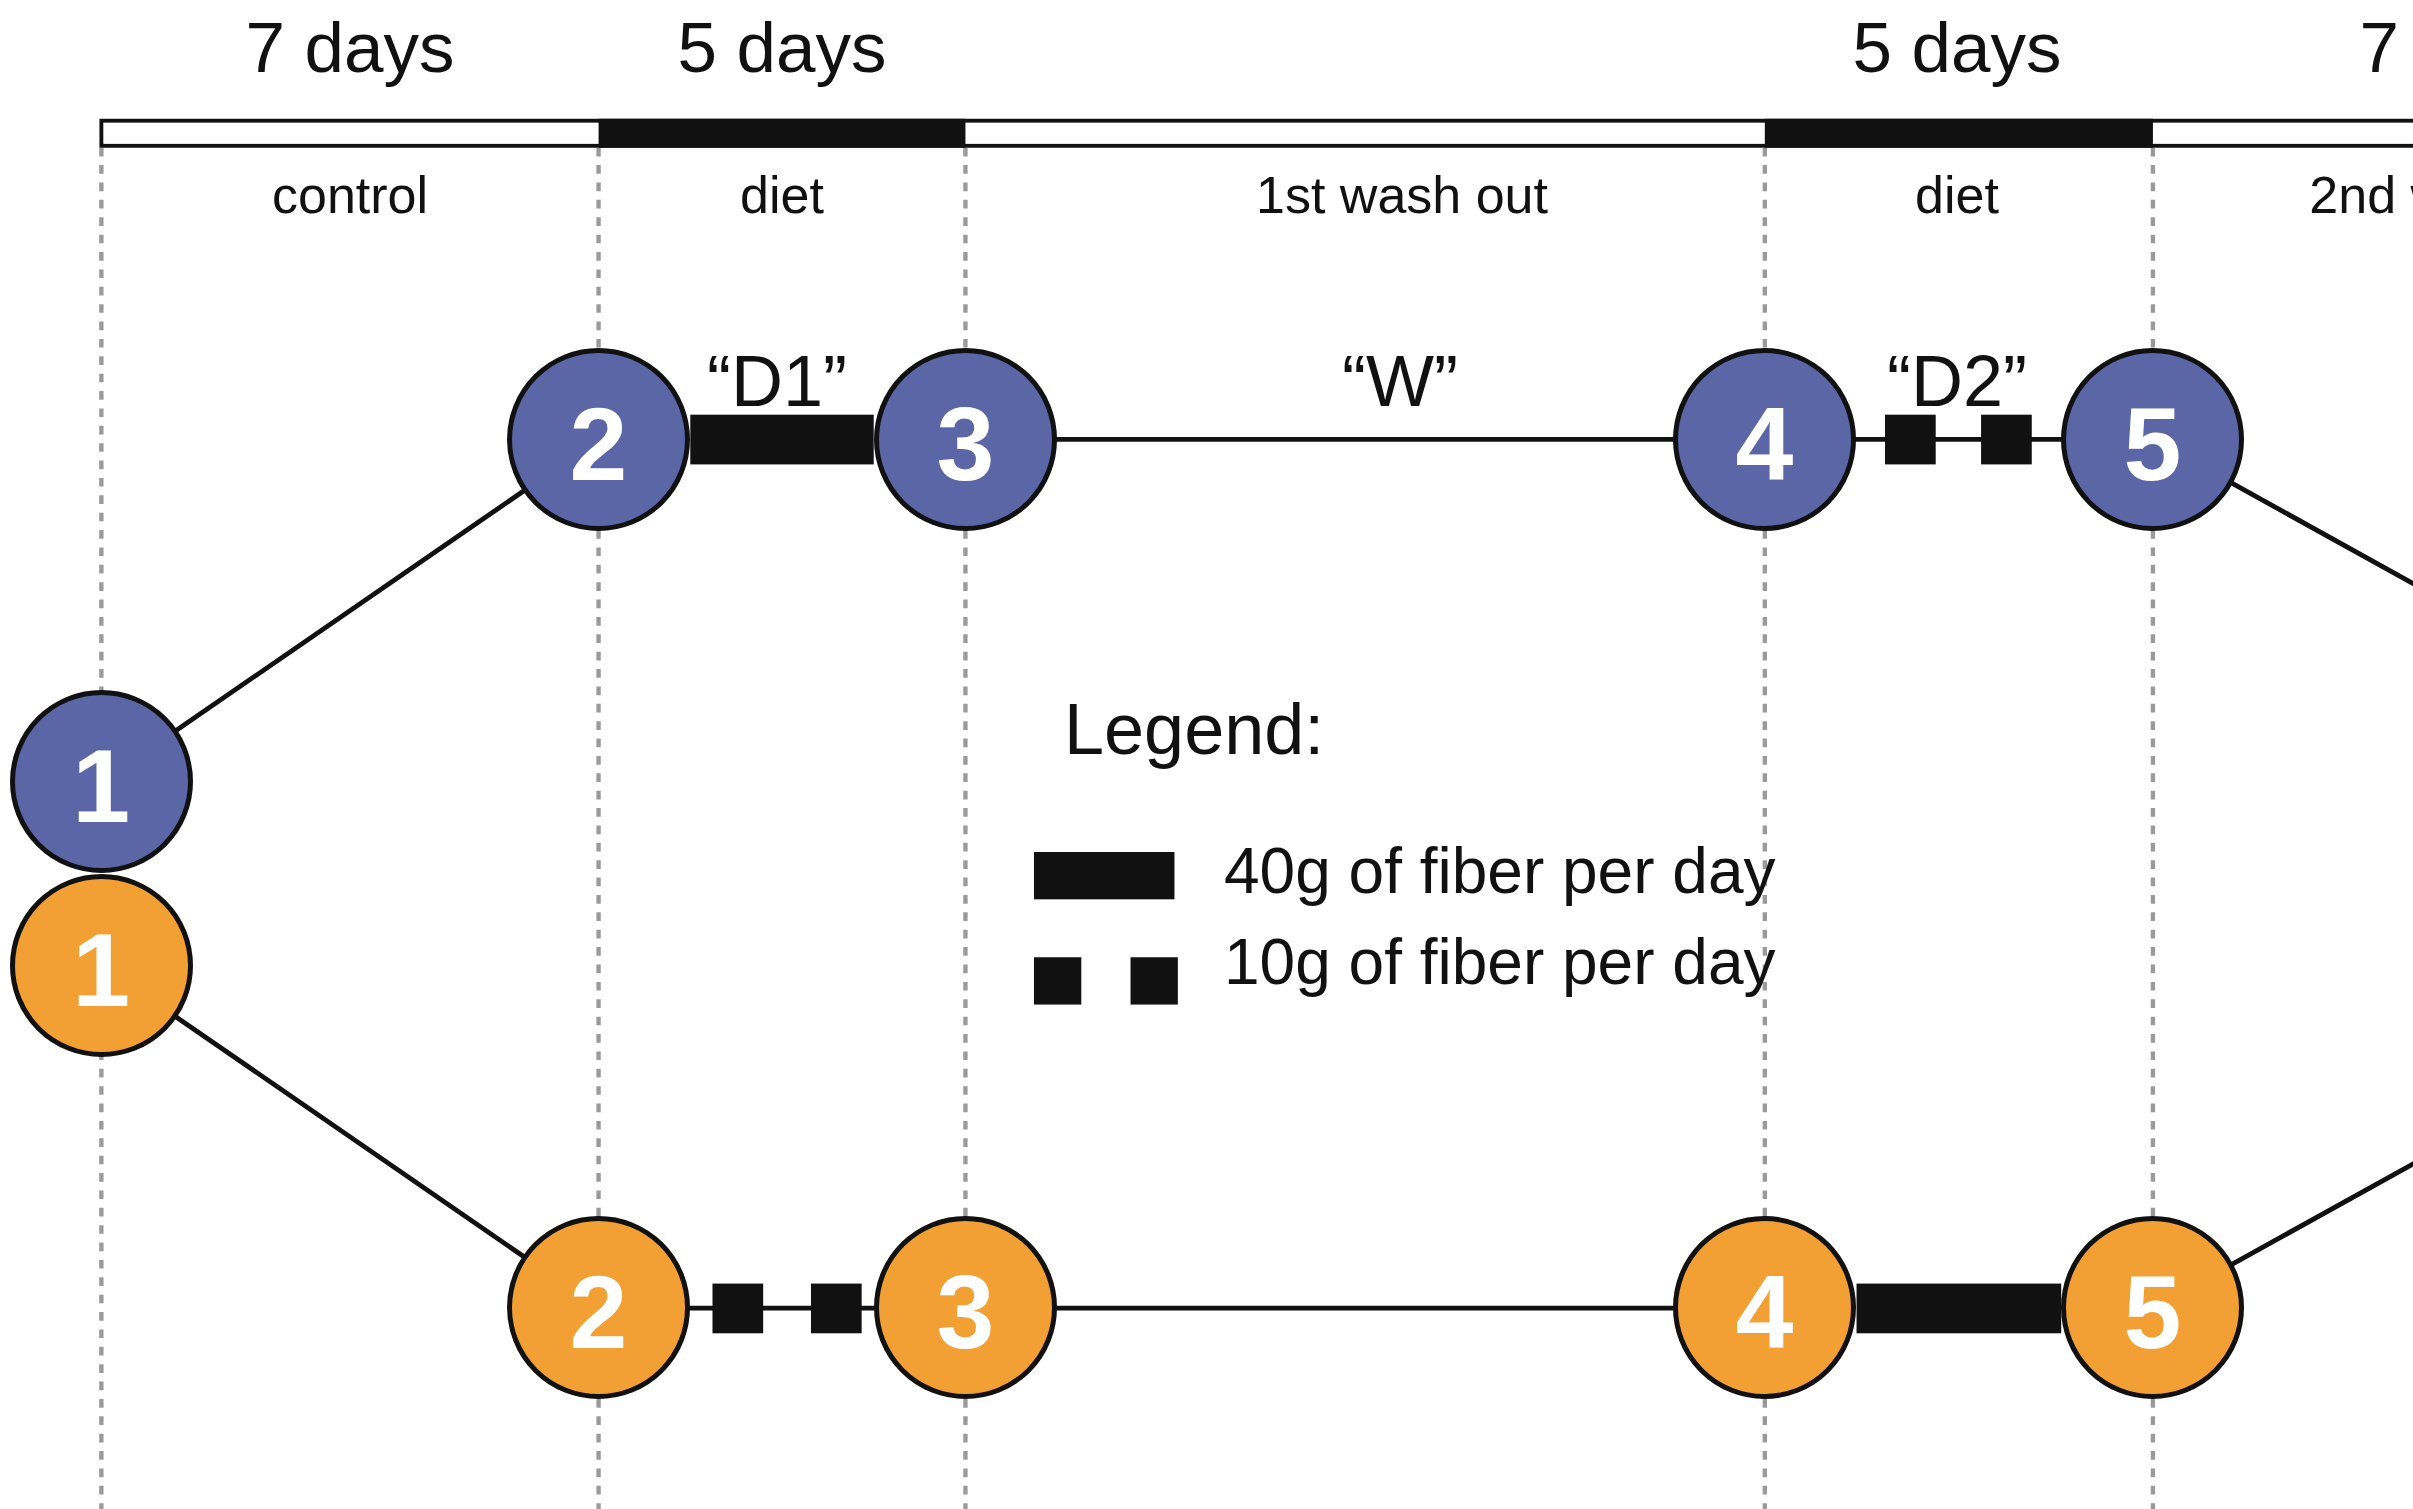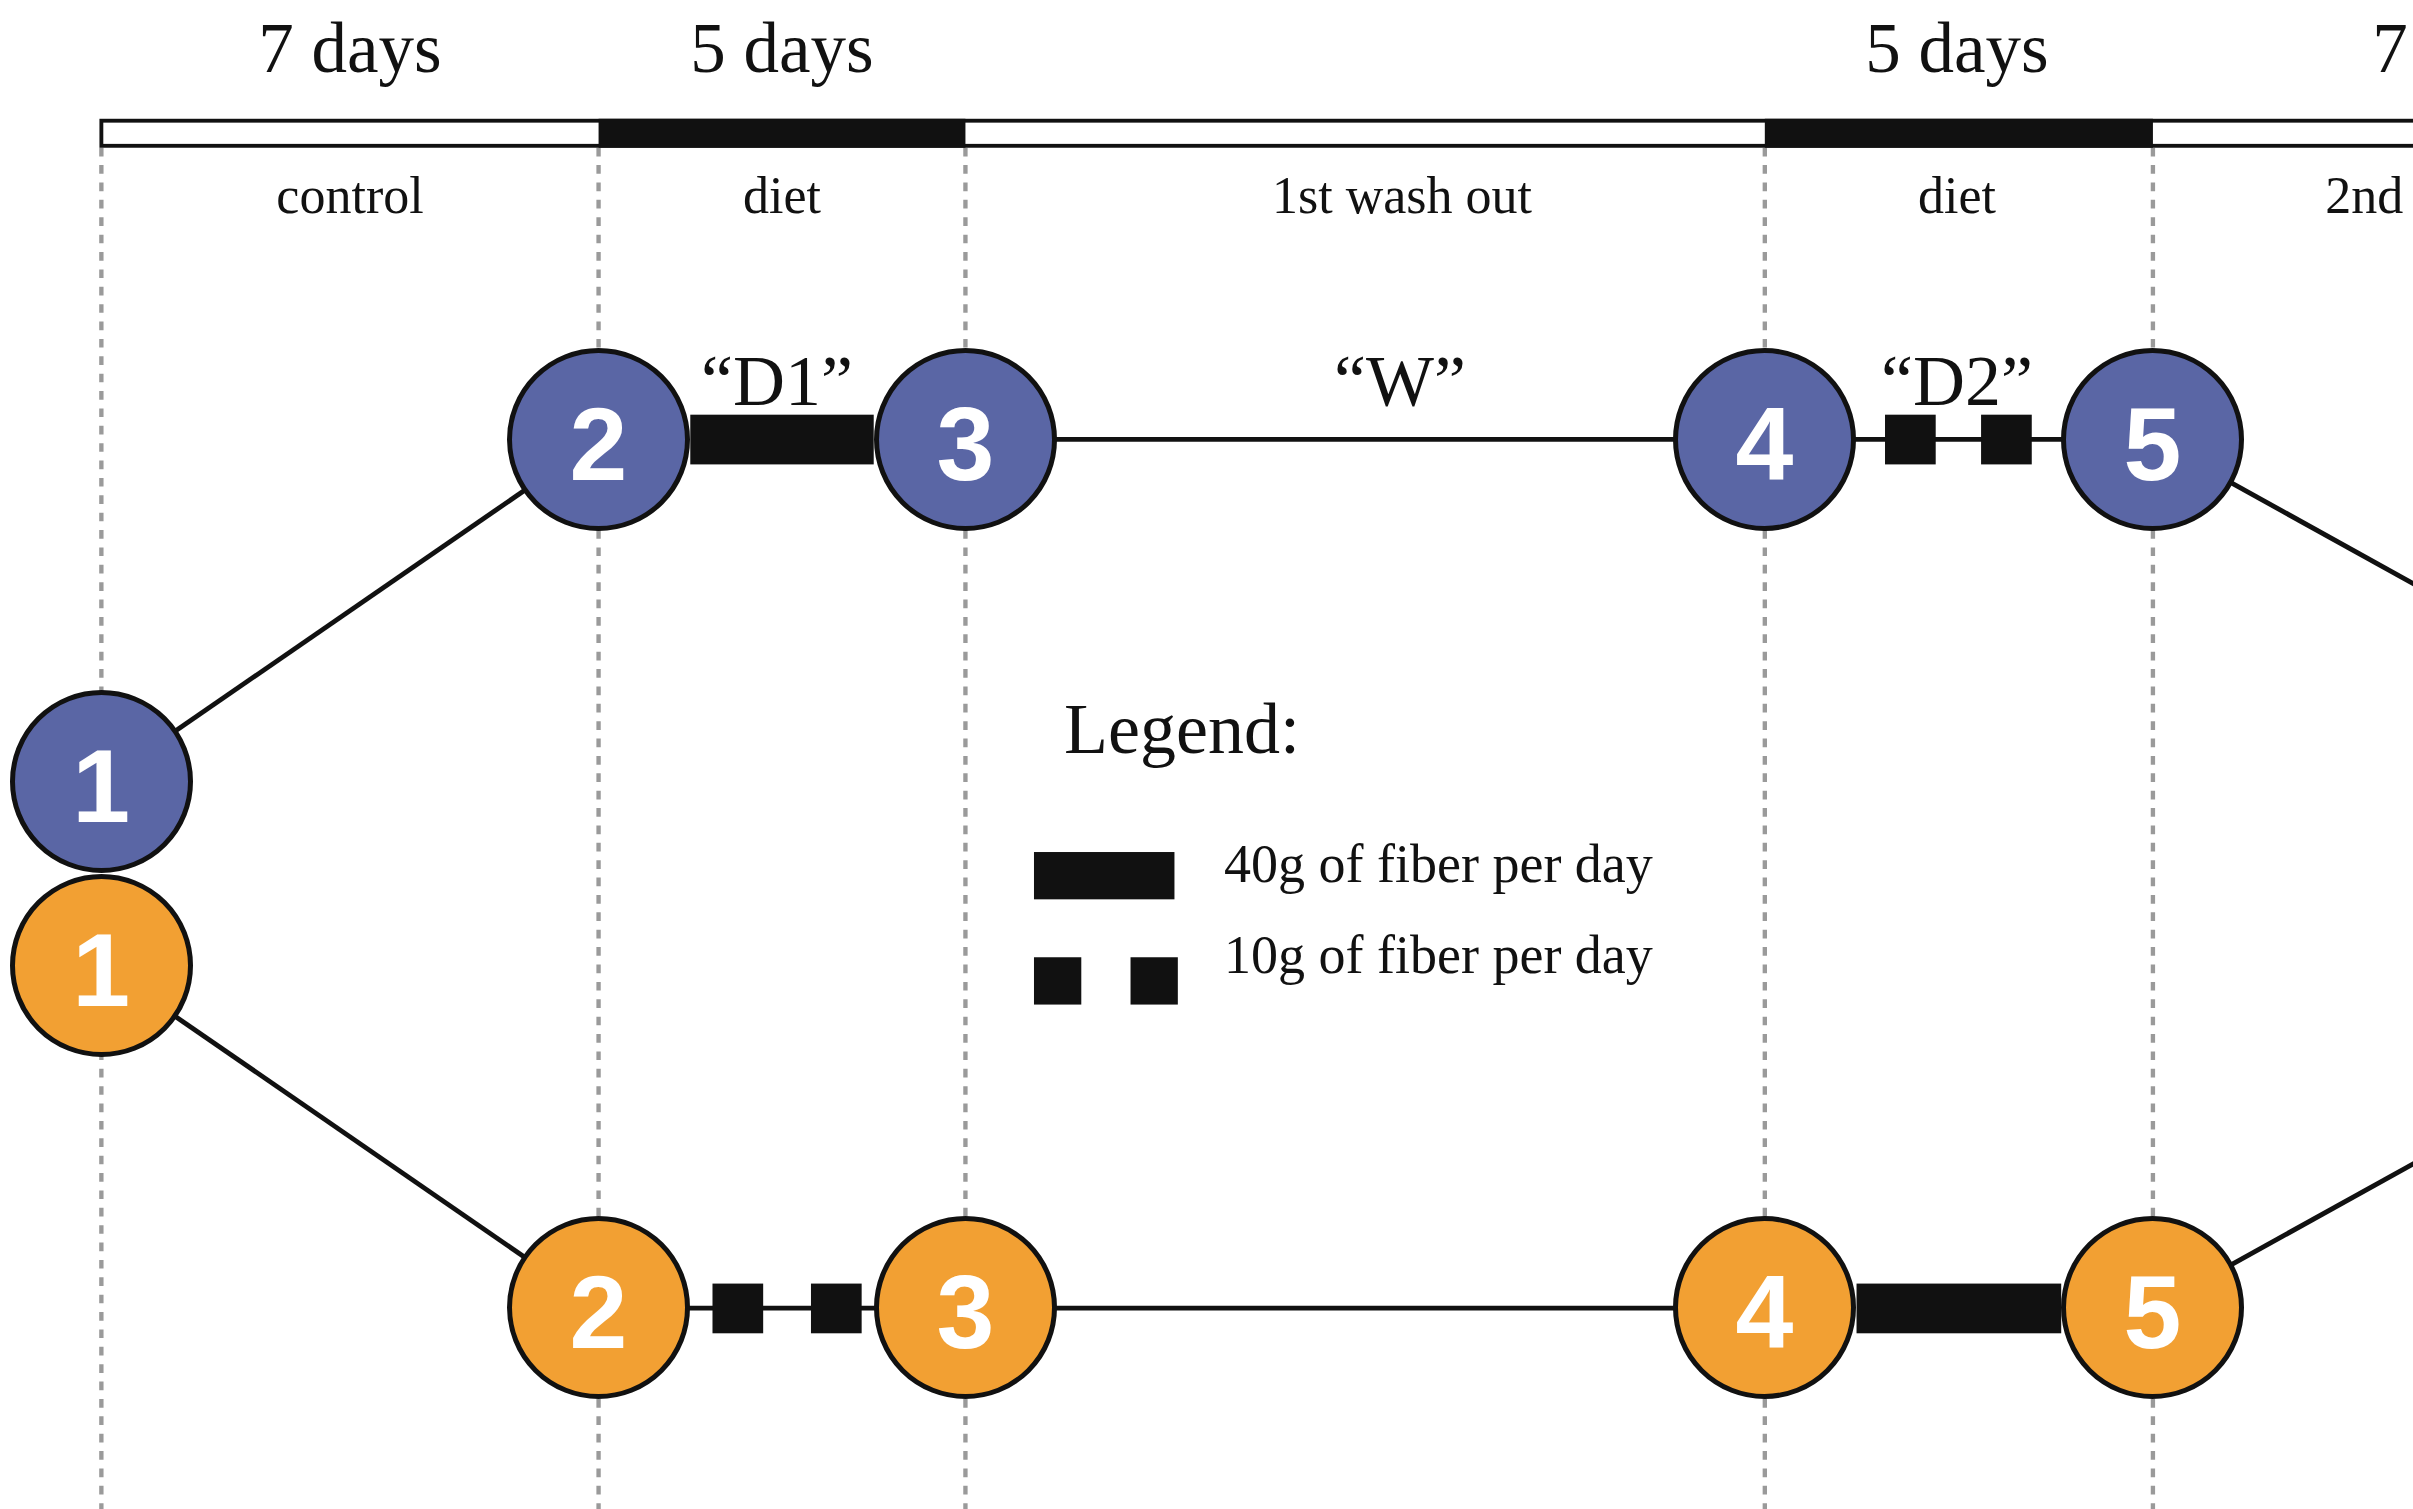--- a/index.html
+++ b/index.html
@@ -18,26 +18,26 @@
     font-family:"Liberation Sans", sans-serif;
     color:var(--ink);
     overflow:hidden;
   }
   svg.layer{position:absolute;left:0;top:0;}
   .gridline{stroke:var(--gridline);stroke-width:9;stroke-dasharray:18 18;fill:none;}
   .bar-outline{fill:#ffffff;stroke:var(--ink);stroke-width:8;}
   .bar-diet{fill:var(--ink);stroke:none;}
   .connector{stroke:var(--ink);stroke-width:10;fill:none;}
   .fiber-solid{fill:var(--ink);}
-  .lbl{position:absolute;line-height:1.25;white-space:nowrap;font-family:Liberation Serif, serif;}
+  .lbl{position:absolute;line-height:1.25;white-space:nowrap;}
   .duration{font-size:71px;transform:translateX(-50%);}
   .phase{font-size:52px;transform:translateX(-50%);}
   .code{font-size:72px;transform:translateX(-50%);margin-top:45px;}
   .legend-title{font-size:72px;}
-  .legend-label{font-size:54px;}
+  .legend-label{font-size:64px;}
   .node{
     position:absolute;width:183px;height:183px;border-radius:50%;
     box-sizing:border-box;border:5.3px solid var(--ink);
     display:flex;align-items:center;justify-content:center;
     font-size:104px;font-weight:bold;color:var(--node-text);
     padding-top:9.7px;
   }
   .node.top{background:var(--arm-top);}
   .node.bottom{background:var(--arm-bottom);}
 </style>

